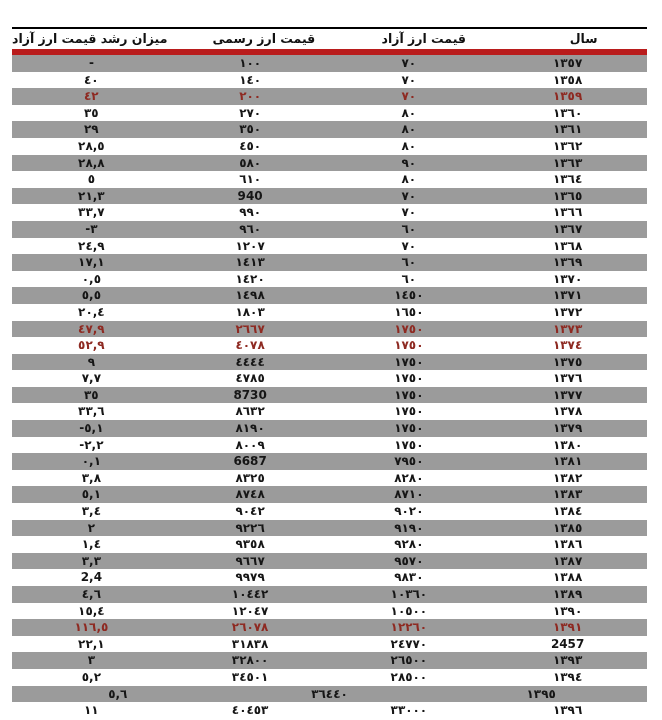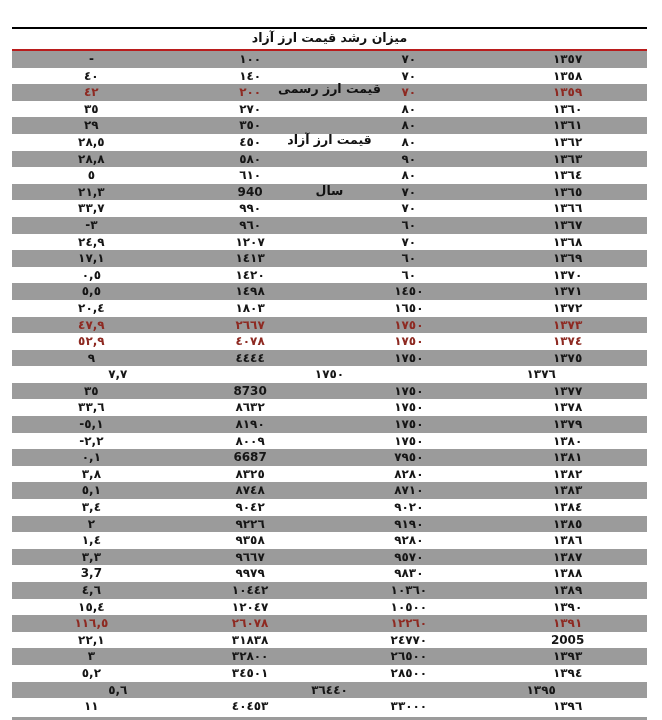--- a/index.html
+++ b/index.html
@@ -1,20 +1,20 @@
 <!DOCTYPE html>
 <html><head>
 <meta charset="utf-8">
 <style>
   html,body{margin:0;padding:0;}
   body{font-family:"DejaVu Sans",sans-serif;background:#ffffff;}
   .page{position:relative;width:662px;height:720px;background:#ffffff;overflow:hidden;}
   .tbl{position:absolute;left:12px;top:27px;width:635px;}
-  .thead{display:flex;flex-direction:column;height:20px;align-items:center;
-         border-top:2px solid #000;border-bottom:2px solid #b91c1c;gap:33px;}
+  .thead{display:flex;flex-direction:row;height:20px;align-items:center;
+         border-top:2px solid #000;border-bottom:6px solid #b91c1c;gap:33px;}
   .thead .hcell{flex:1 1 25%;text-align:center;font-weight:bold;font-size:12.5px;
                 color:#111;direction:rtl;line-height:18px;white-space:nowrap;}
   .tbody{display:block;}
   .row{display:flex;flex-direction:row;height:16.6px;align-items:center;background:#ffffff;}
   .row.shaded{background:#9b9b9b;}
   .row.hl .cell{color:#8e2a22;}
   .cell{flex:1 1 25%;text-align:center;font-weight:bold;font-size:12px;color:#161616;
         direction:ltr;line-height:16.6px;white-space:nowrap;}
   .partial-row{height:8px;margin-top:2px;background:#9b9b9b;}
 </style>
@@ -139,20 +139,21 @@
           <div class="cell">١٣٧٤</div>
         </div>
         <div class="row shaded">
           <div class="cell">٩</div>
           <div class="cell">٤٤٤٤</div>
           <div class="cell">١٧٥٠</div>
           <div class="cell">١٣٧٥</div>
         </div>
         <div class="row">
           <div class="cell">٧,٧</div>
+          <div class="cell">٤٧٨٥</div>
           <div class="cell">١٧٥٠</div>
           <div class="cell">١٣٧٦</div>
         </div>
         <div class="row shaded">
           <div class="cell">٣٥</div>
           <div class="cell">8730</div>
           <div class="cell">١٧٥٠</div>
           <div class="cell">١٣٧٧</div>
         </div>
         <div class="row">
@@ -209,21 +210,21 @@
           <div class="cell">٩٢٨٠</div>
           <div class="cell">١٣٨٦</div>
         </div>
         <div class="row shaded">
           <div class="cell">٣,٣</div>
           <div class="cell">٩٦٦٧</div>
           <div class="cell">٩٥٧٠</div>
           <div class="cell">١٣٨٧</div>
         </div>
         <div class="row">
-          <div class="cell">3,7</div>
+          <div class="cell">2,4</div>
           <div class="cell">٩٩٧٩</div>
           <div class="cell">٩٨٣٠</div>
           <div class="cell">١٣٨٨</div>
         </div>
         <div class="row shaded">
           <div class="cell">٤,٦</div>
           <div class="cell">١٠٤٤٢</div>
           <div class="cell">١٠٣٦٠</div>
           <div class="cell">١٣٨٩</div>
         </div>
@@ -236,21 +237,21 @@
         <div class="row shaded hl">
           <div class="cell">١١٦,٥</div>
           <div class="cell">٢٦٠٧٨</div>
           <div class="cell">١٢٢٦٠</div>
           <div class="cell">١٣٩١</div>
         </div>
         <div class="row">
           <div class="cell">٢٢,١</div>
           <div class="cell">٣١٨٣٨</div>
           <div class="cell">٢٤٧٧٠</div>
-          <div class="cell">2005</div>
+          <div class="cell">2457</div>
         </div>
         <div class="row shaded">
           <div class="cell">٣</div>
           <div class="cell">٣٢٨٠٠</div>
           <div class="cell">٢٦٥٠٠</div>
           <div class="cell">١٣٩٣</div>
         </div>
         <div class="row">
           <div class="cell">٥,٢</div>
           <div class="cell">٣٤٥٠١</div>

